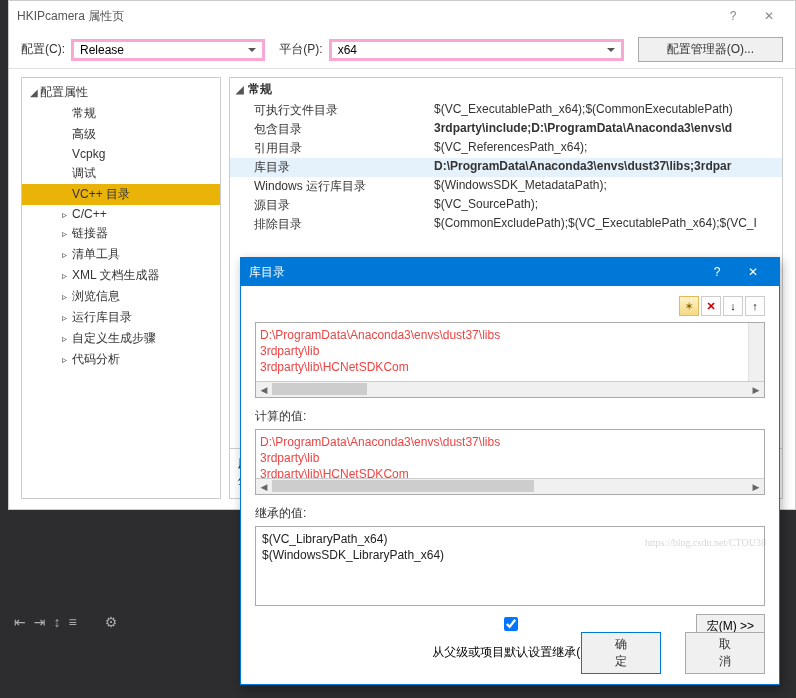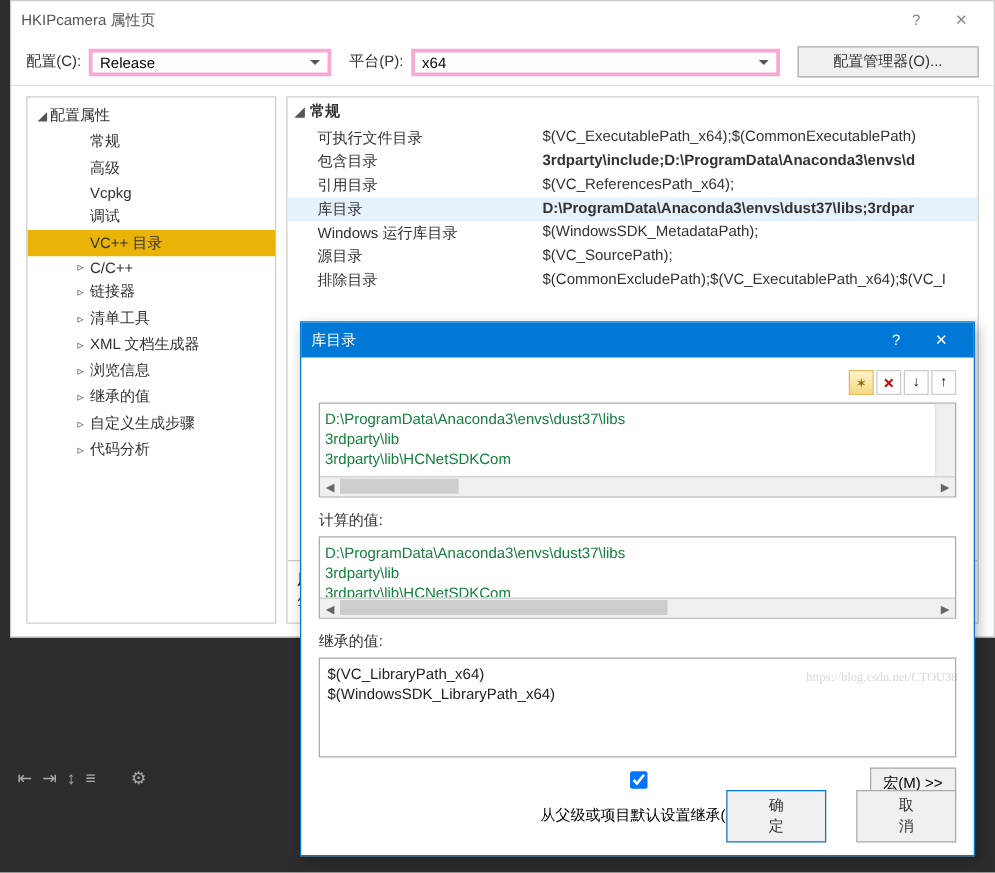--- a/index.html
+++ b/index.html
@@ -36,21 +36,21 @@
 .sub-dialog { position: absolute; left: 240px; top: 257px; width: 540px; height: 428px; background: #fff; border: 1px solid #0078d7; box-shadow: 2px 4px 10px rgba(0,0,0,0.3); }
 .sub-title { background: #0078d7; color: #fff; height: 28px; display: flex; align-items: center; padding: 0 8px; }
 .sub-title .spacer { flex: 1; }
 .sub-title .tbtn { width: 36px; height: 26px; display: flex; align-items: center; justify-content: center; color: #fff; }
 .sub-body { padding: 10px 14px; }
 .toolbar-icons { display: flex; justify-content: flex-end; gap: 2px; margin-bottom: 6px; }
 .tool-ico { width: 20px; height: 20px; border: 1px solid #ccc; display: flex; align-items: center; justify-content: center; font-size: 11px; background: #fdfdfd; }
 .tool-ico.red { color: #c00; font-weight: bold; }
 .tool-ico.folder { border-color: #e6b85f; background: linear-gradient(#fff3c8,#f4d884); color: #8a6a00; }
 .list-box { border: 1px solid #aaa; background: #fff; padding: 4px 4px 0 4px; margin-bottom: 10px; position: relative; }
-.list-content { height: 54px; overflow: hidden; color: #15803d; line-height: 16px; }
+.list-content { height: 54px; overflow: hidden; color: #ef4444; line-height: 16px; }
 .list-box.small .list-content { height: 44px; }
 .list-box .hscroll { height: 16px; background: #f0f0f0; border-top: 1px solid #ccc; display: flex; align-items: center; position: relative; margin: 0 -4px; }
 .hscroll .sbtn { width: 16px; height: 14px; color: #666; display: flex; align-items: center; justify-content: center; font-size: 9px; }
 .hscroll .track { flex: 1; height: 14px; background: #f0f0f0; }
 .hscroll .thumb { height: 12px; background: #cdcdcd; }
 .vscroll-stub { position: absolute; right: 0; top: 0; bottom: 16px; width: 16px; background: #f0f0f0; border-left: 1px solid #e0e0e0; }
 .group-label { color: #333; margin: 2px 0 4px 0; }
 .inherit-box { border: 1px solid #aaa; background: #fff; padding: 4px 6px; color: #222; line-height: 16px; height: 80px; margin-bottom: 8px; }
 .check-row { display: flex; align-items: center; gap: 10px; margin-top: 6px; flex-direction: column; }
 .check-row input { width: 14px; height: 14px; }
@@ -125,21 +125,21 @@
           <div class="tree-row tree-indent-1">
             <span class="arrow">▹</span>
             <span>XML 文档生成器</span>
           </div>
           <div class="tree-row tree-indent-1">
             <span class="arrow">▹</span>
             <span>浏览信息</span>
           </div>
           <div class="tree-row tree-indent-1">
             <span class="arrow">▹</span>
-            <span>继承的值</span>
+            <span>运行库目录</span>
           </div>
           <div class="tree-row tree-indent-1">
             <span class="arrow">▹</span>
             <span>自定义生成步骤</span>
           </div>
           <div class="tree-row tree-indent-1">
             <span class="arrow">▹</span>
             <span>代码分析</span>
           </div>
         </div>

